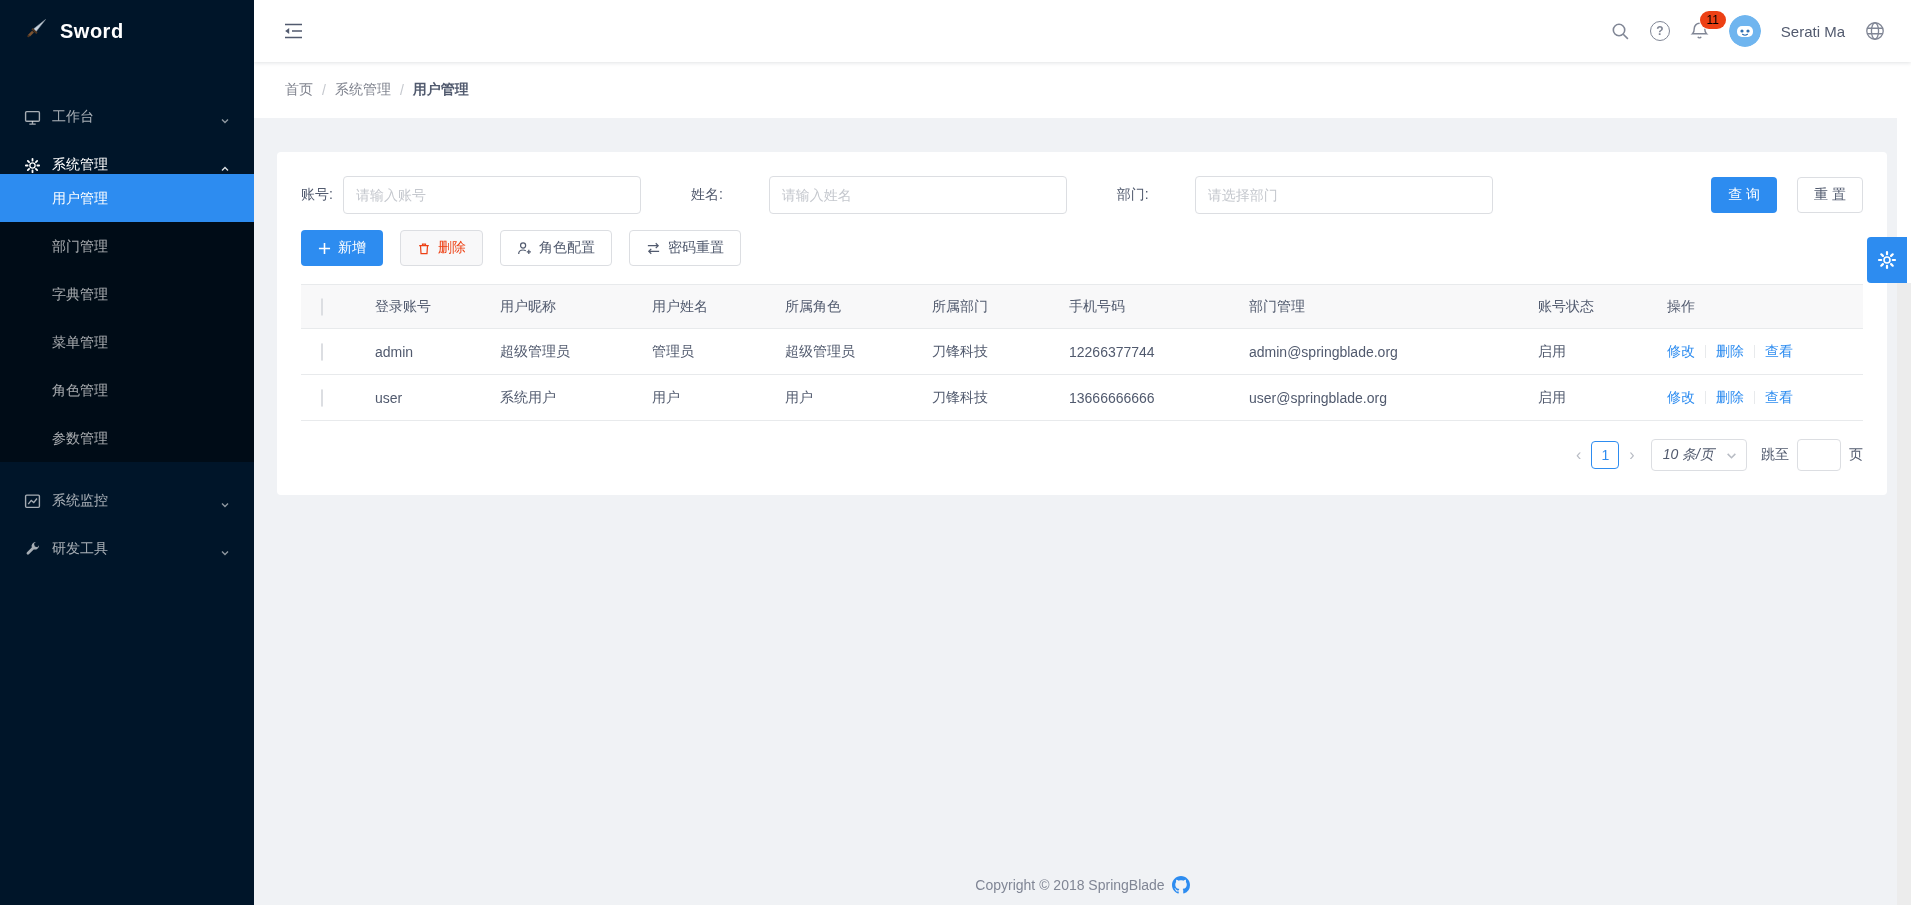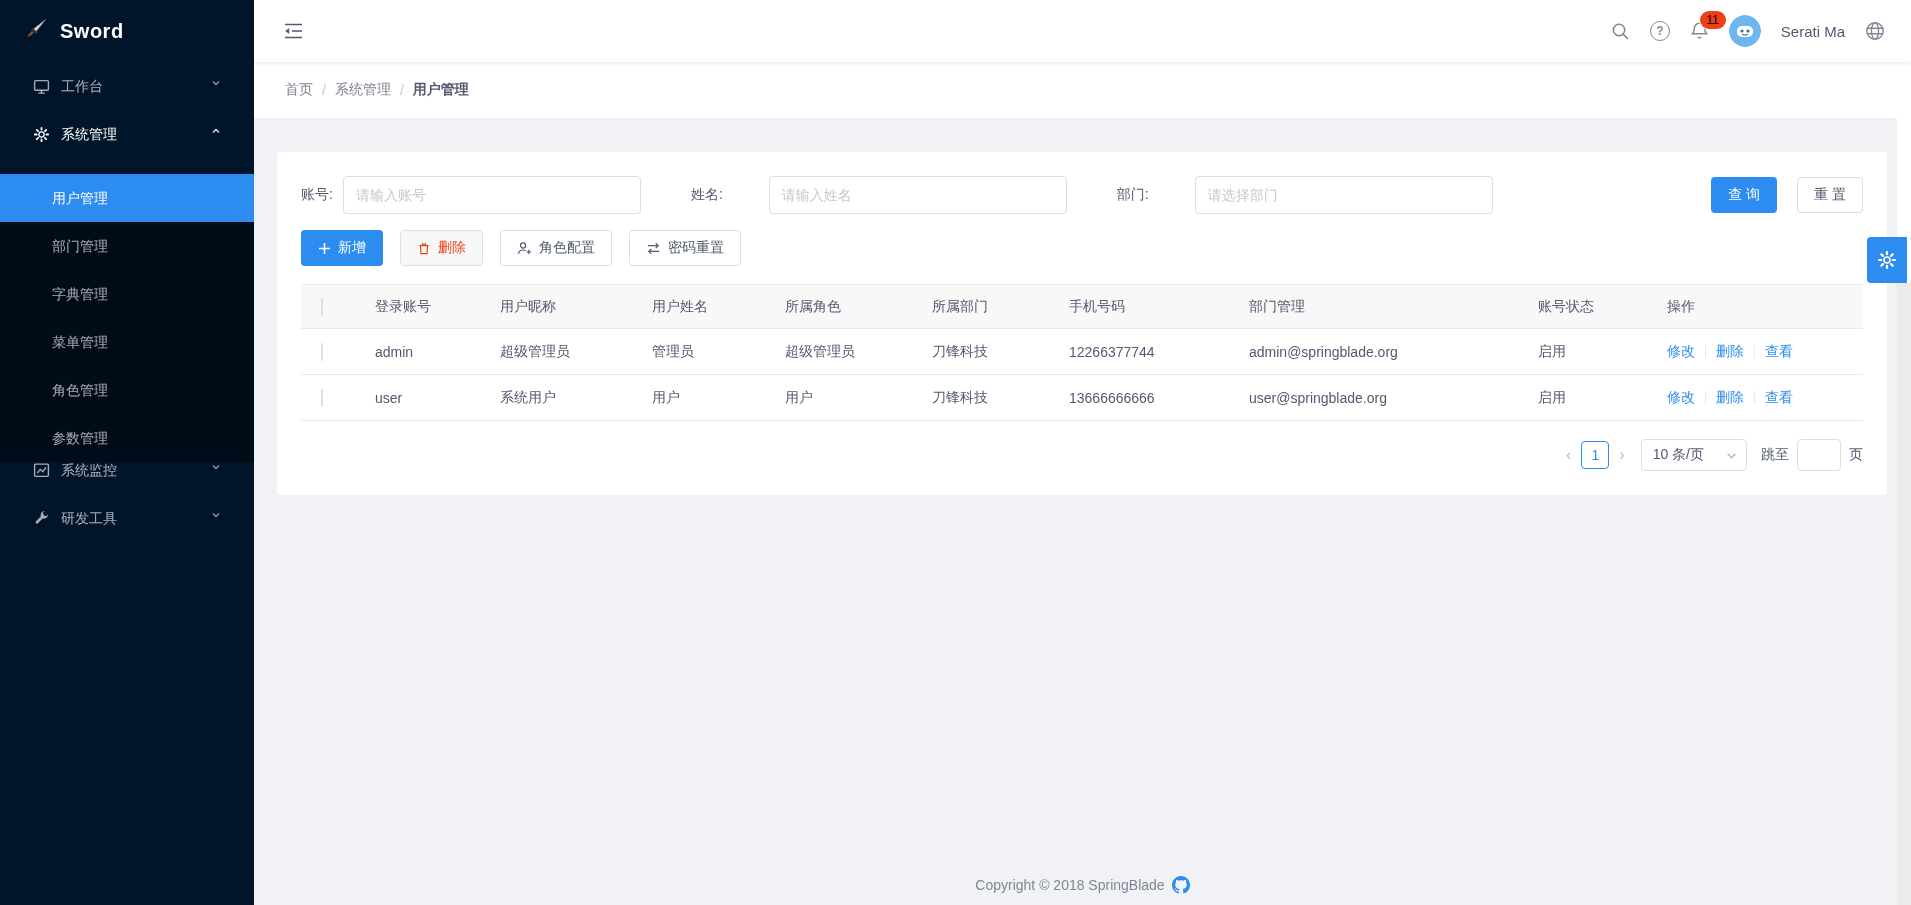--- a/index.html
+++ b/index.html
@@ -5,21 +5,21 @@
   * { margin:0; padding:0; box-sizing:border-box; }
   html,body { width:1911px; height:905px; }
   body { font-family:"Liberation Sans","DejaVu Sans",sans-serif; }
   .screen { position:relative; width:1911px; height:905px; background:#f0f2f5; overflow:hidden; }
 
   
   .sidebar { position:absolute; left:0; top:0; width:254px; height:905px; background:#001529; color:rgba(255,255,255,.65); z-index:10; }
   .logo { height:62px; display:flex; align-items:center; padding-left:24px; gap:12px; }
   .logo-title { color:#ffffff; font-size:20px; font-weight:bold; letter-spacing:.5px; }
   .menu { padding-top:16px; font-size:14px; }
-  .menu-item { height:48px; display:flex; align-items:flex-start; padding:0 33px; cursor:pointer; }
+  .menu-item { height:48px; display:flex; align-items:flex-end; padding:0 24px; cursor:pointer; }
   .menu-item.open { color:#ffffff; }
   .mi-icon { width:18px; margin-right:10px; display:flex; align-items:center; }
   .mi-label { flex:1; }
   .chev { display:flex; align-items:center; opacity:.85; }
   .submenu { background:#000c17; }
   .submenu-item { height:48px; line-height:48px; padding-left:52px; cursor:pointer; font-size:14px; }
   .submenu-item.active { background:#2d8cf0; color:#ffffff; }
 
   
   .topbar { position:absolute; left:254px; top:0; width:1657px; height:62px; background:#ffffff;
@@ -70,21 +70,21 @@
   .cb { width:16px; height:16px; border:1px solid #dcdee2; border-radius:2px; background:#fff; cursor:pointer; }
   .cell-cb { padding-left:20px !important; }
   .link { color:#2d8cf0; cursor:pointer; text-decoration:none; }
   .action-sep { display:inline-block; width:1px; height:13px; background:#e8eaec; margin:0 10px; vertical-align:-2px; }
 
   .pagination { margin-top:18px; display:flex; justify-content:flex-end; align-items:center; font-size:14px; color:#515a6e; }
   .pg-arrow { color:#b8bcc4; font-size:16px; padding:0 6px; cursor:pointer; }
   .pg-num { min-width:28px; height:28px; border:1px solid #2d8cf0; color:#2d8cf0; border-radius:4px; background:#fff;
             display:inline-flex; align-items:center; justify-content:center; margin:0 4px; cursor:pointer; }
   .pg-size { height:32px; border:1px solid #dcdee2; border-radius:4px; background:#fff; display:inline-flex; align-items:center;
-             padding:0 9px 0 11px; gap:22px; margin-left:10px; color:#515a6e; cursor:pointer; }
+             padding:0 9px 0 11px; gap:12px; margin-left:10px; color:#515a6e; cursor:pointer;font-style:italic; }
   .pg-jump { margin-left:14px; }
   .pg-input { width:44px; height:32px; border:1px solid #dcdee2; border-radius:4px; margin:0 8px; outline:none; padding:0 6px; }
 
   
   .footer { position:absolute; left:254px; top:876px; width:1657px; display:flex; align-items:center; justify-content:center;
             gap:7px; color:#808695; font-size:14px; z-index:3; }
 
   
   .scroll-thumb { position:absolute; right:0; top:118px; width:14px; height:165px; background:#ffffff; z-index:7; }
   .scroll-track { position:absolute; right:0; top:283px; width:14px; height:622px; background:#ececec; z-index:7; }

